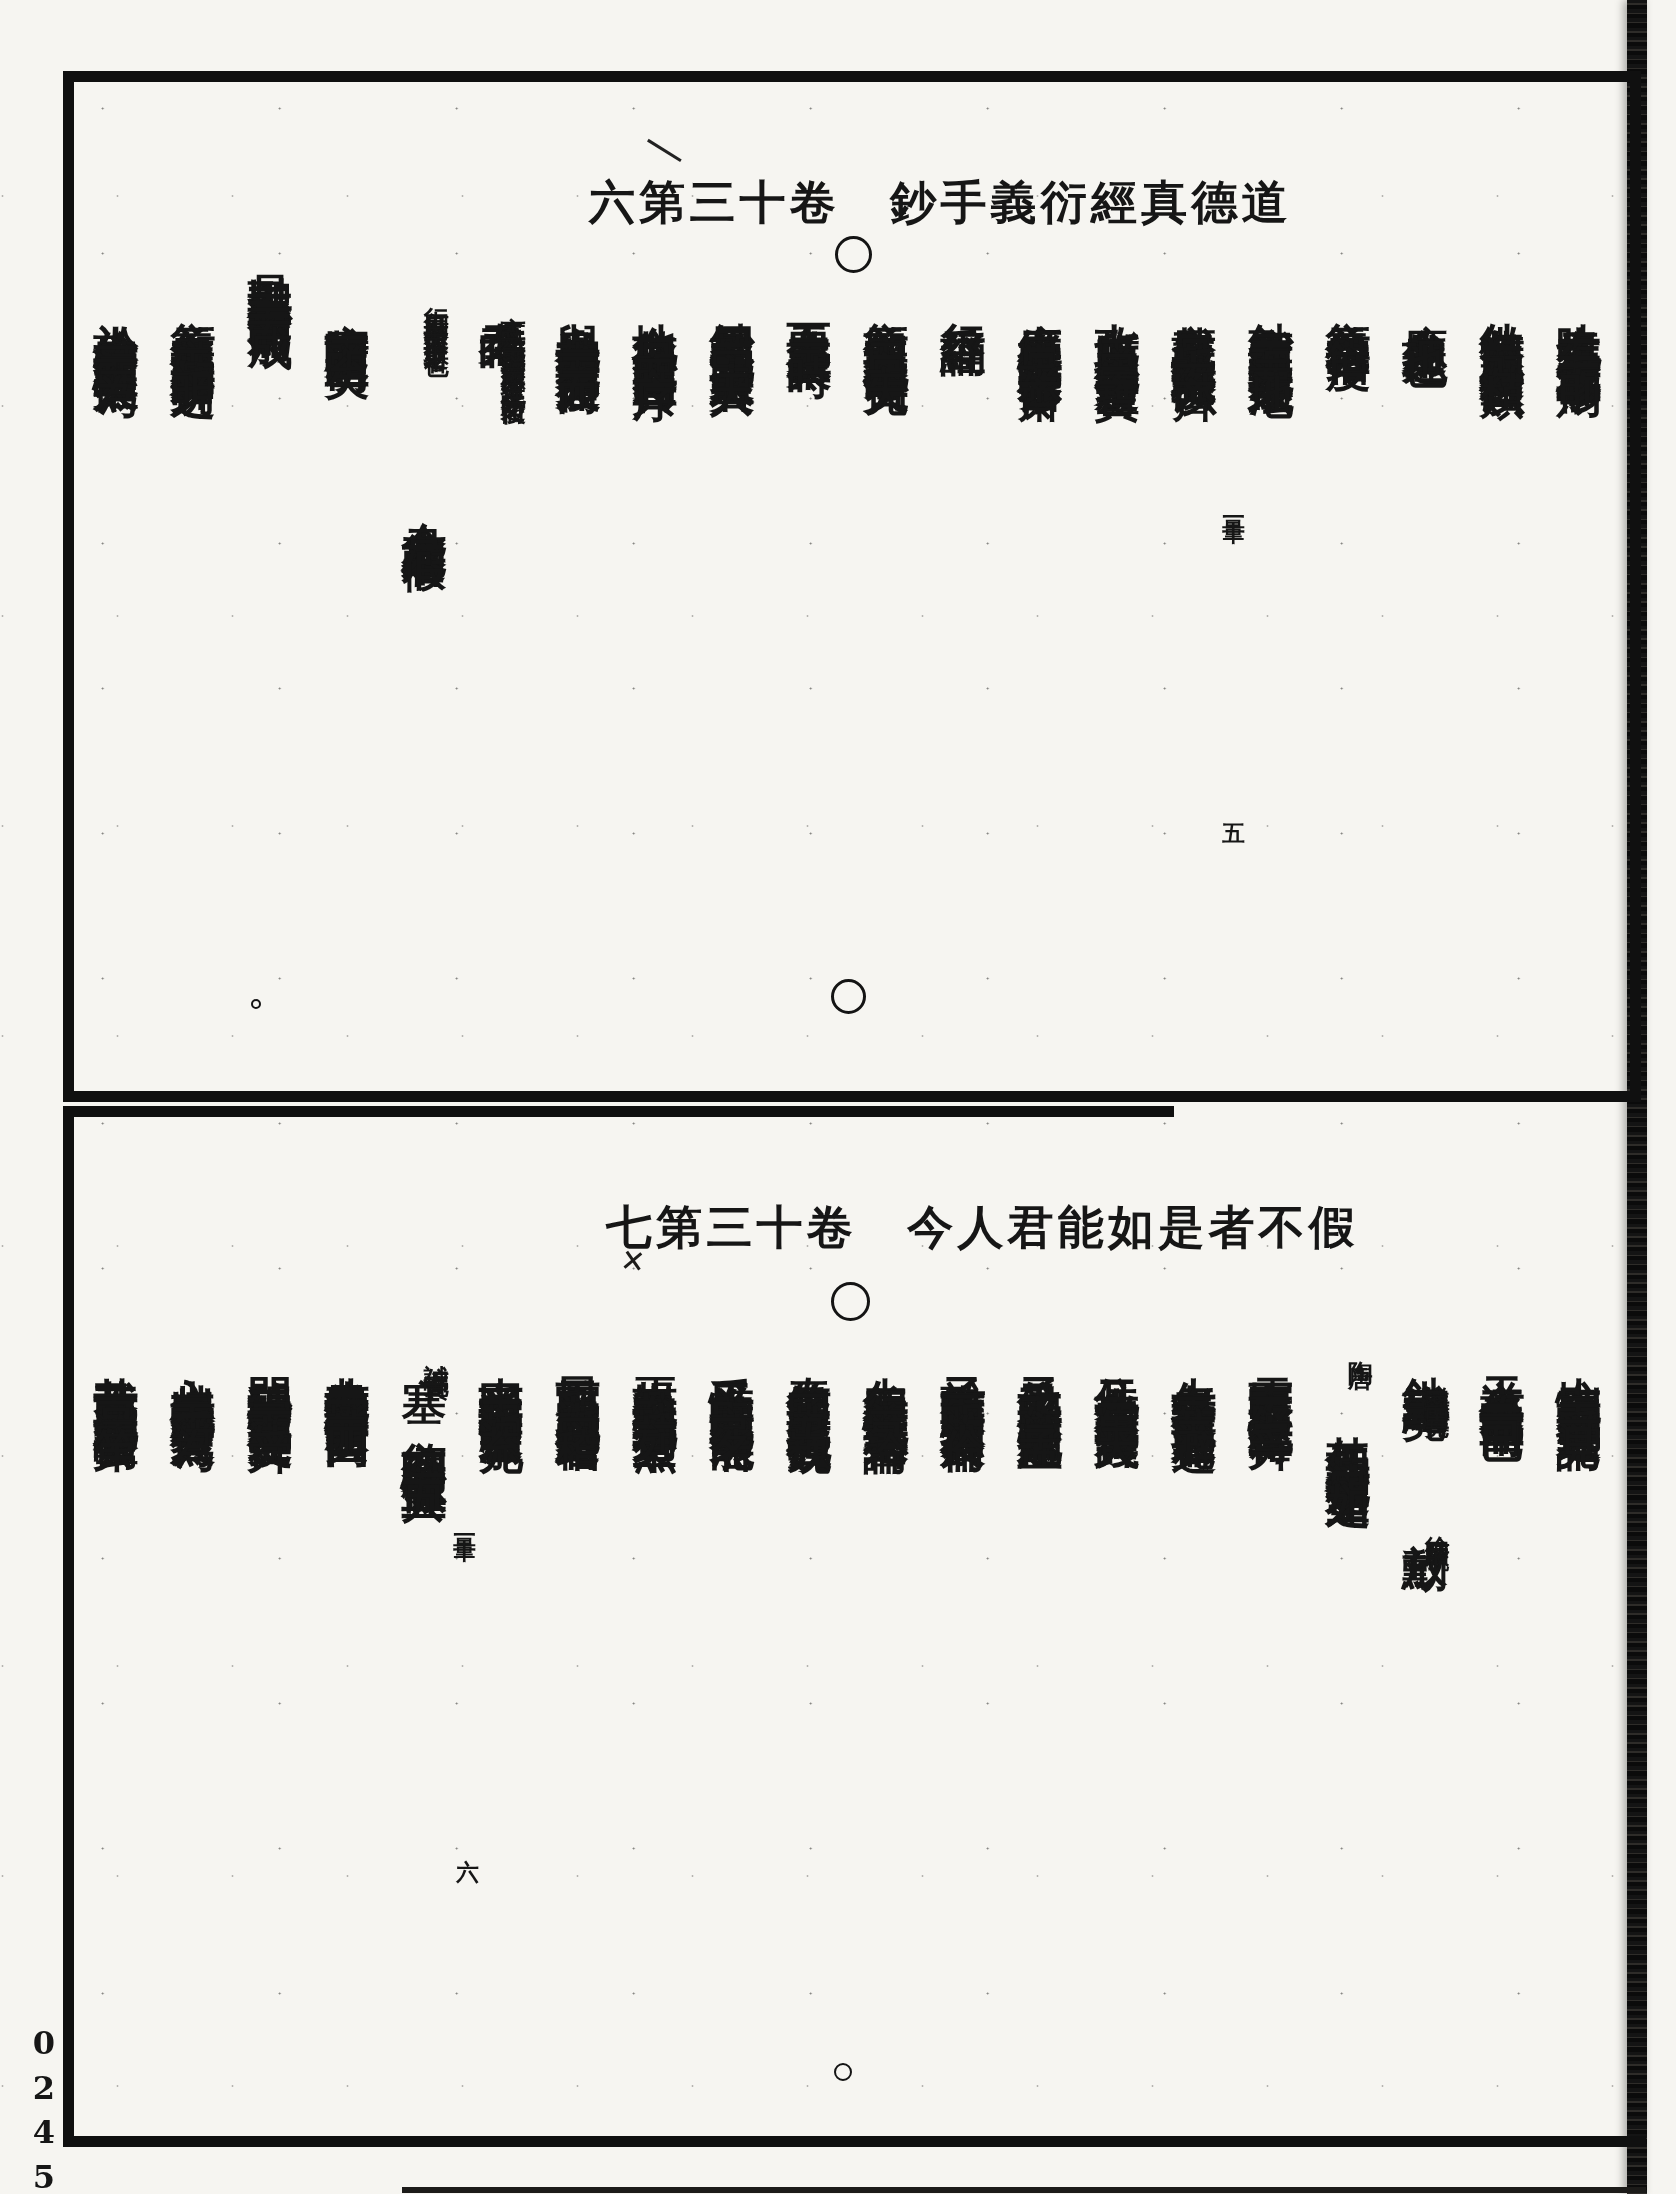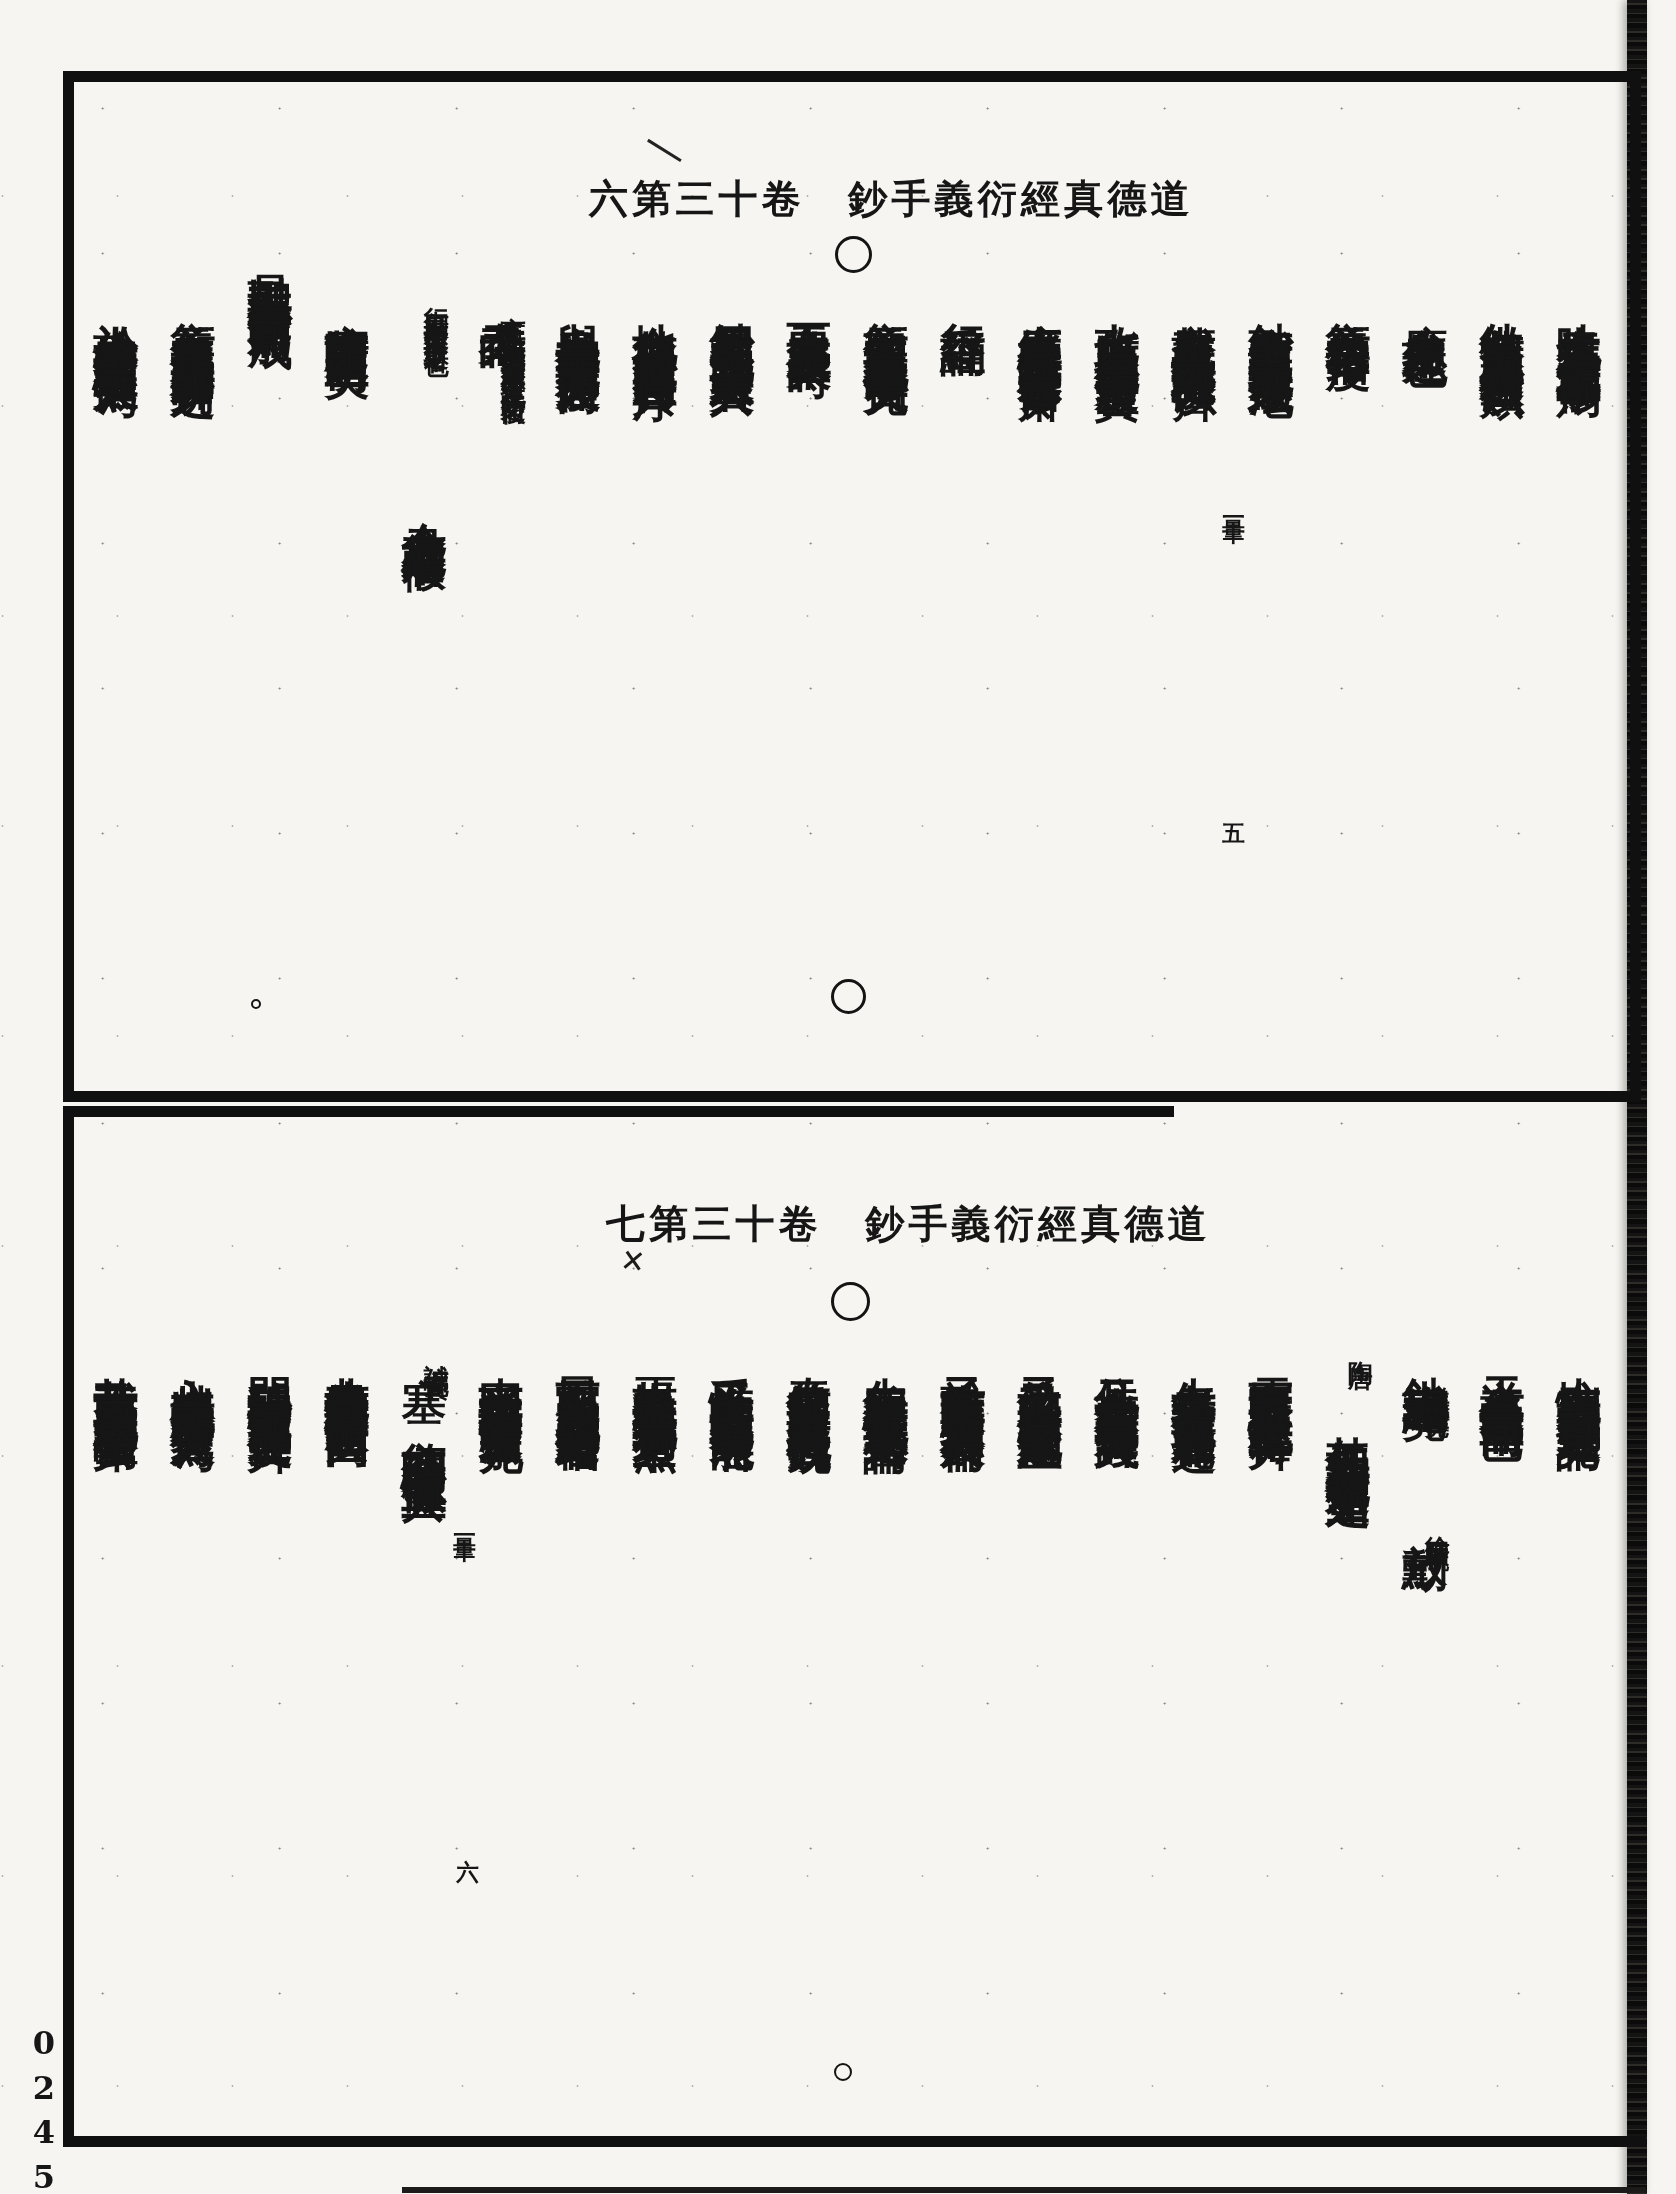--- a/index.html
+++ b/index.html
@@ -10,21 +10,21 @@
       radial-gradient(circle, rgba(25,24,22,.55) 0 0.7px, transparent 1.3px),
       radial-gradient(circle, rgba(45,42,38,.32) 0 0.6px, transparent 1.3px);
     background-size:177px 145px,115px 210px;
     background-position:14.2px 36px,60px 91px;
     font-family:"DejaVu Serif","Liberation Serif",serif;
     color:#161616;
   }
   .frame{position:absolute;border:11px solid #101010;box-sizing:border-box;}
   .frame-top{left:63px;top:71px;width:1578px;height:1031px;}
   .bline{position:absolute;background:#101010;}
-  .fheader{position:absolute;font-size:39px;letter-spacing:4.2px;font-weight:700;white-space:nowrap;}
+  .fheader{position:absolute;font-size:46px;letter-spacing:4.2px;font-weight:700;white-space:nowrap;}
   .cols{position:absolute;writing-mode:vertical-rl;font-weight:700;font-size:45px;letter-spacing:3.4px;line-height:77px;}
   .col{width:77px;}
   .col.hi{position:relative;top:-49px;}
   .n{display:inline-block;writing-mode:vertical-rl;font-size:25px;line-height:28.5px;letter-spacing:3.4px;font-weight:600;vertical-align:middle;}
   .ring{position:absolute;border:3.4px solid #141414;border-radius:50%;background:transparent;box-sizing:border-box;}
   .vmark{position:absolute;writing-mode:vertical-rl;text-orientation:upright;font-size:22.6px;letter-spacing:1.7px;font-weight:700;white-space:nowrap;}
   .pagenum{position:absolute;left:25px;top:2024px;writing-mode:vertical-rl;text-orientation:upright;font-size:32px;letter-spacing:6.7px;font-weight:600;}
   .gutterband{position:absolute;left:1627px;top:0;width:20px;height:2194px;
     background:repeating-linear-gradient(180deg,#141414 0 3.4px,#2e2c29 3.4px 5px,#0b0b0b 5px 9.2px);
     box-shadow:-3.4px 0 8.4px rgba(30,28,25,.35);}
@@ -75,21 +75,21 @@
 
   <div class="ring" style="left:835px;top:236px;width:37px;height:37px;"></div>
   <div class="ring" style="left:831px;top:979px;width:35px;height:35px;"></div>
   <div class="ring" style="left:251px;top:999px;width:10px;height:10px;border-width:2.5px;"></div>
   <div class="vmark" style="left:1219px;top:501px;">量十一</div>
   <div class="vmark" style="left:1219px;top:806px;">五</div>
 
   <div class="bline" style="left:63px;top:1106px;width:11px;height:1041px;"></div>
   <div class="bline" style="left:63px;top:1106px;width:1111px;height:11px;"></div>
   <div class="bline" style="left:63px;top:2136px;width:1583px;height:11px;"></div>
-  <div class="fheader" style="left:606px;top:1197px;">七第三十卷　鈔手義衍經真德道</div>
+  <div class="fheader" style="left:606px;top:1197px;">七第三十卷　今人君能如是者不假</div>
 
   <div class="cols" style="left:76px;top:1341px;width:1542px;height:788px;">
     <div class="col"><span class="m">大惟堯則之烈風雷雨舜之弗迷可謂見</span></div>
     <div class="col"><span class="m">天道矣夫何為哉恭己正南面而已</span></div>
     <div class="col"><span class="m">鈔史記本紀云堯</span><span class="n" style="height:144px;">謚法曰翼善傳聖曰堯</span><span class="m">放勳</span><span class="n" style="height:59px;">徐廣曰號</span></div>
     <div class="col"><span class="n" style="height:59px;">陶唐</span><span class="m">其仁如天其智如神就之如日望之如</span></div>
     <div class="col"><span class="m">雲富而不驕貴而不舒立七十年得舜二</span></div>
     <div class="col"><span class="m">十年老令舜攝天子位政薦之於天堯避</span></div>
     <div class="col"><span class="m">位凡二十八年而崩三年之喪畢舜踐天</span></div>
     <div class="col"><span class="m">子位又引舜明于人倫察於庶物此是孟</span></div>

